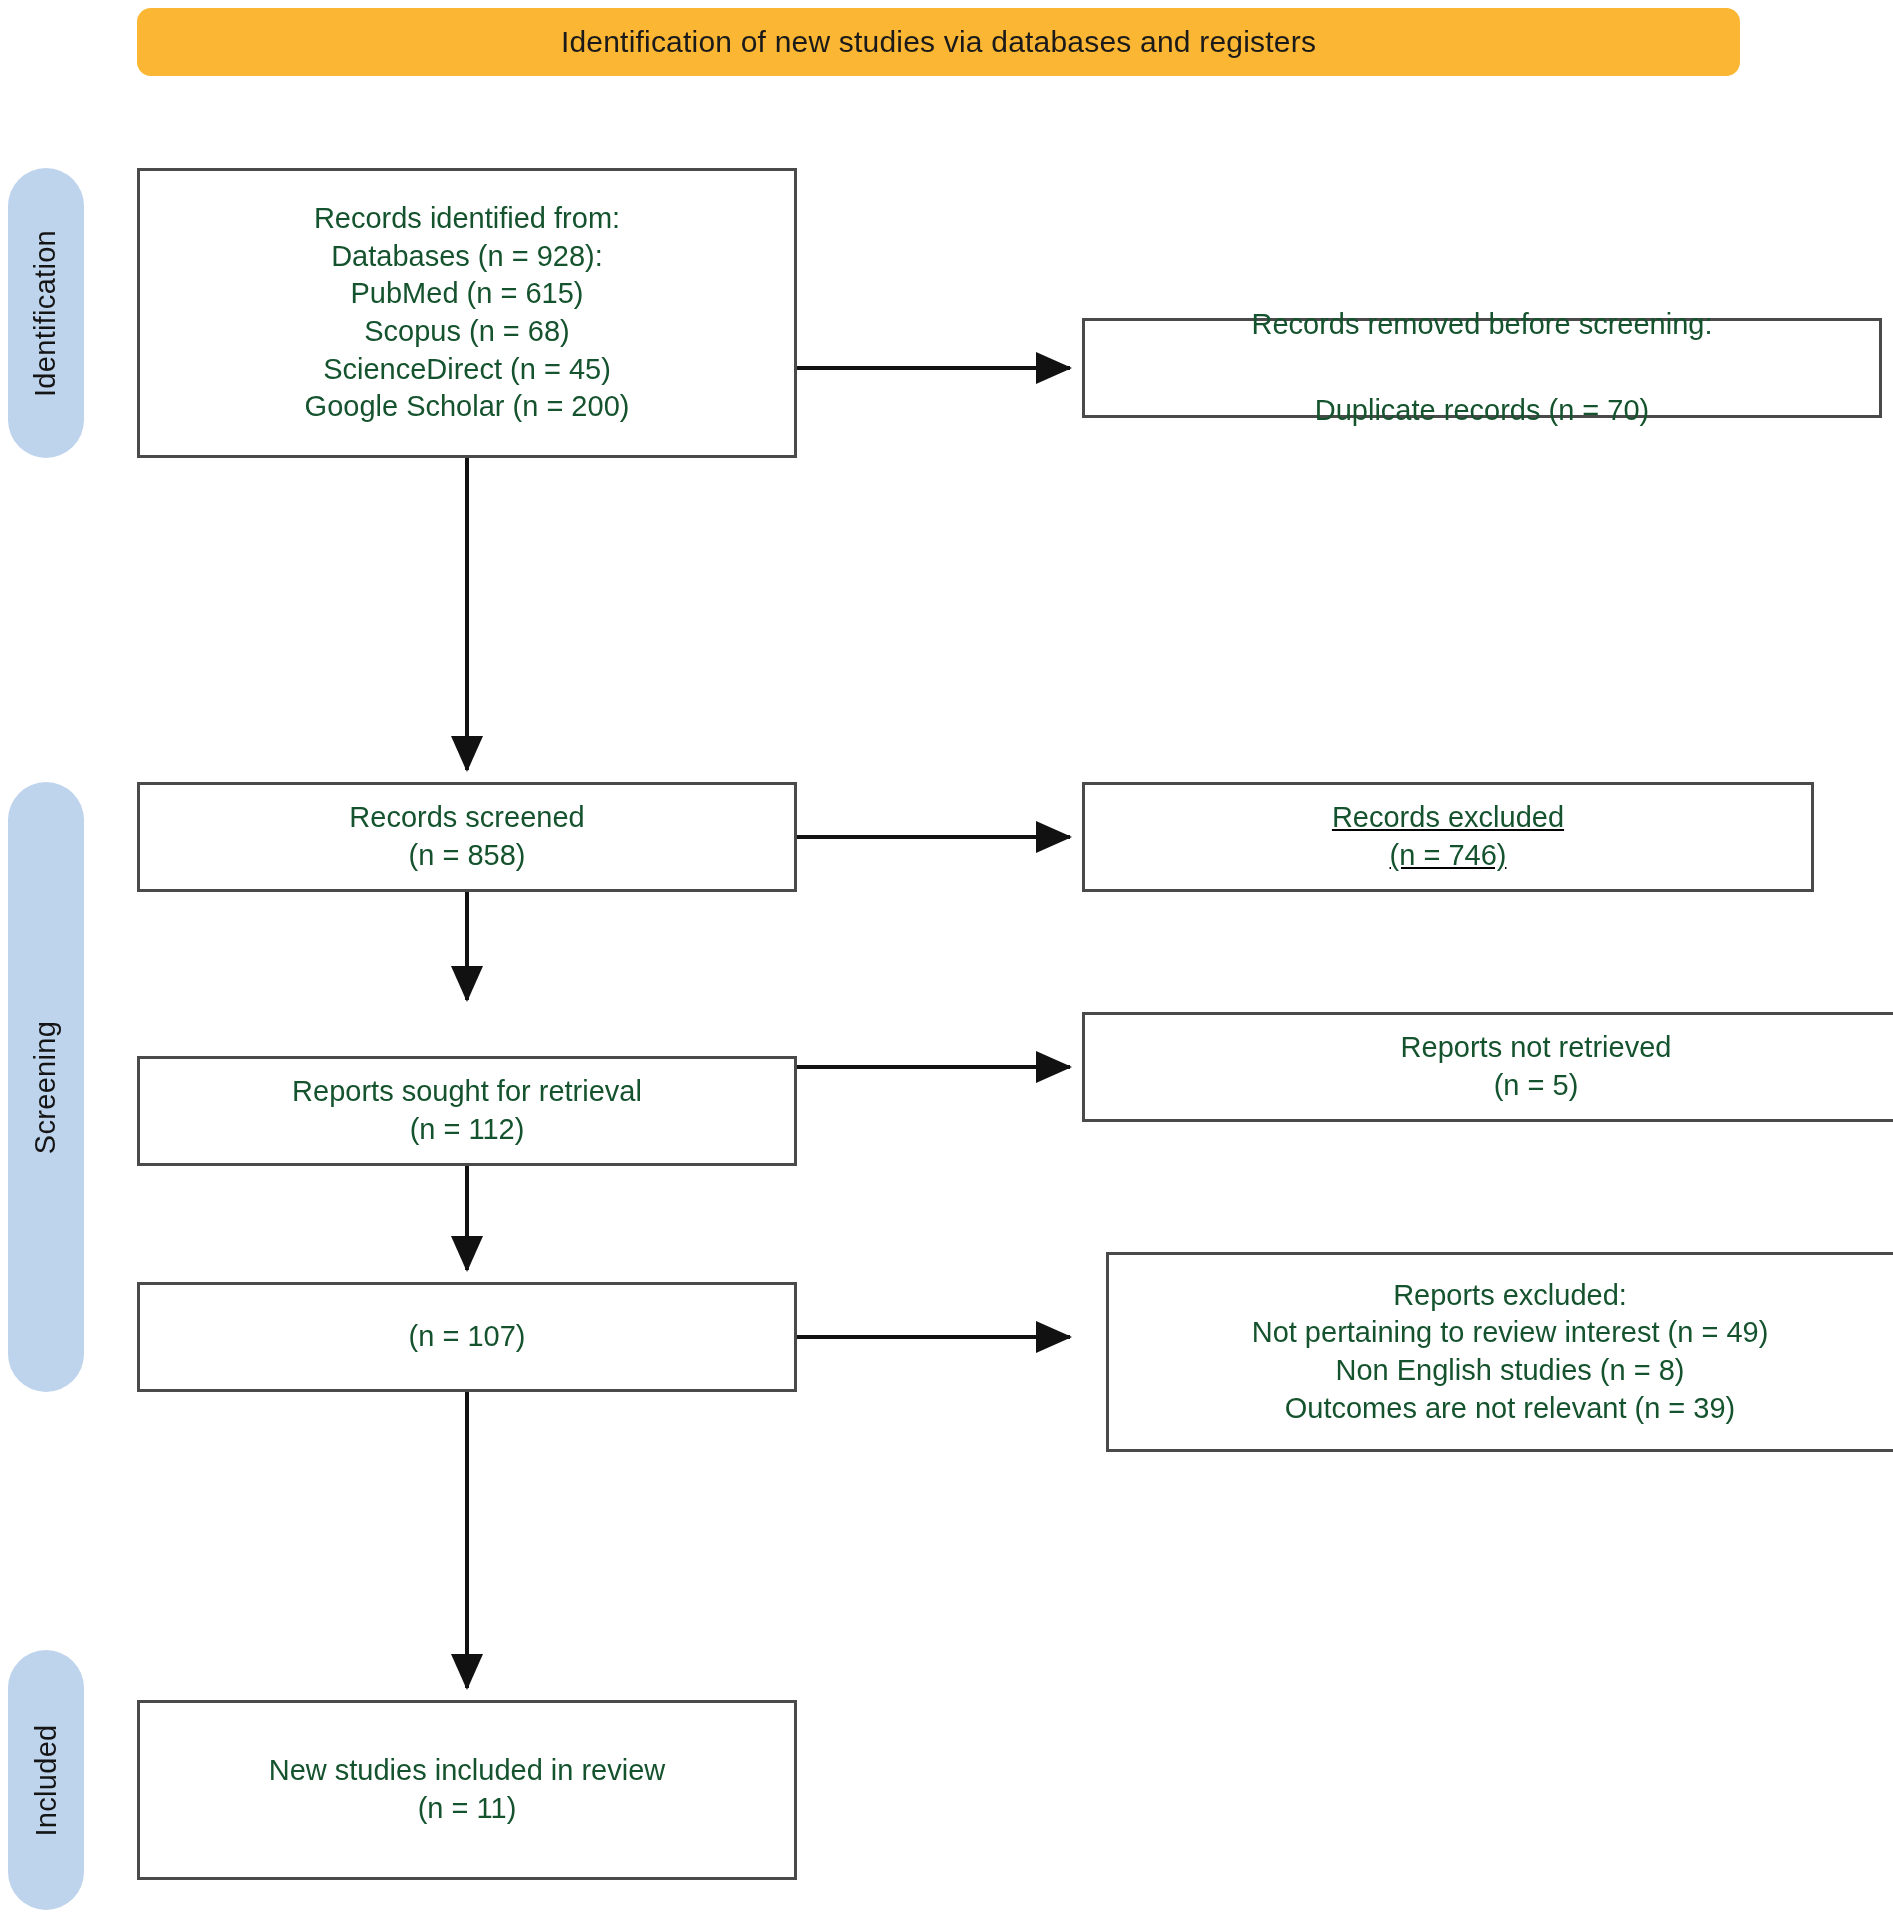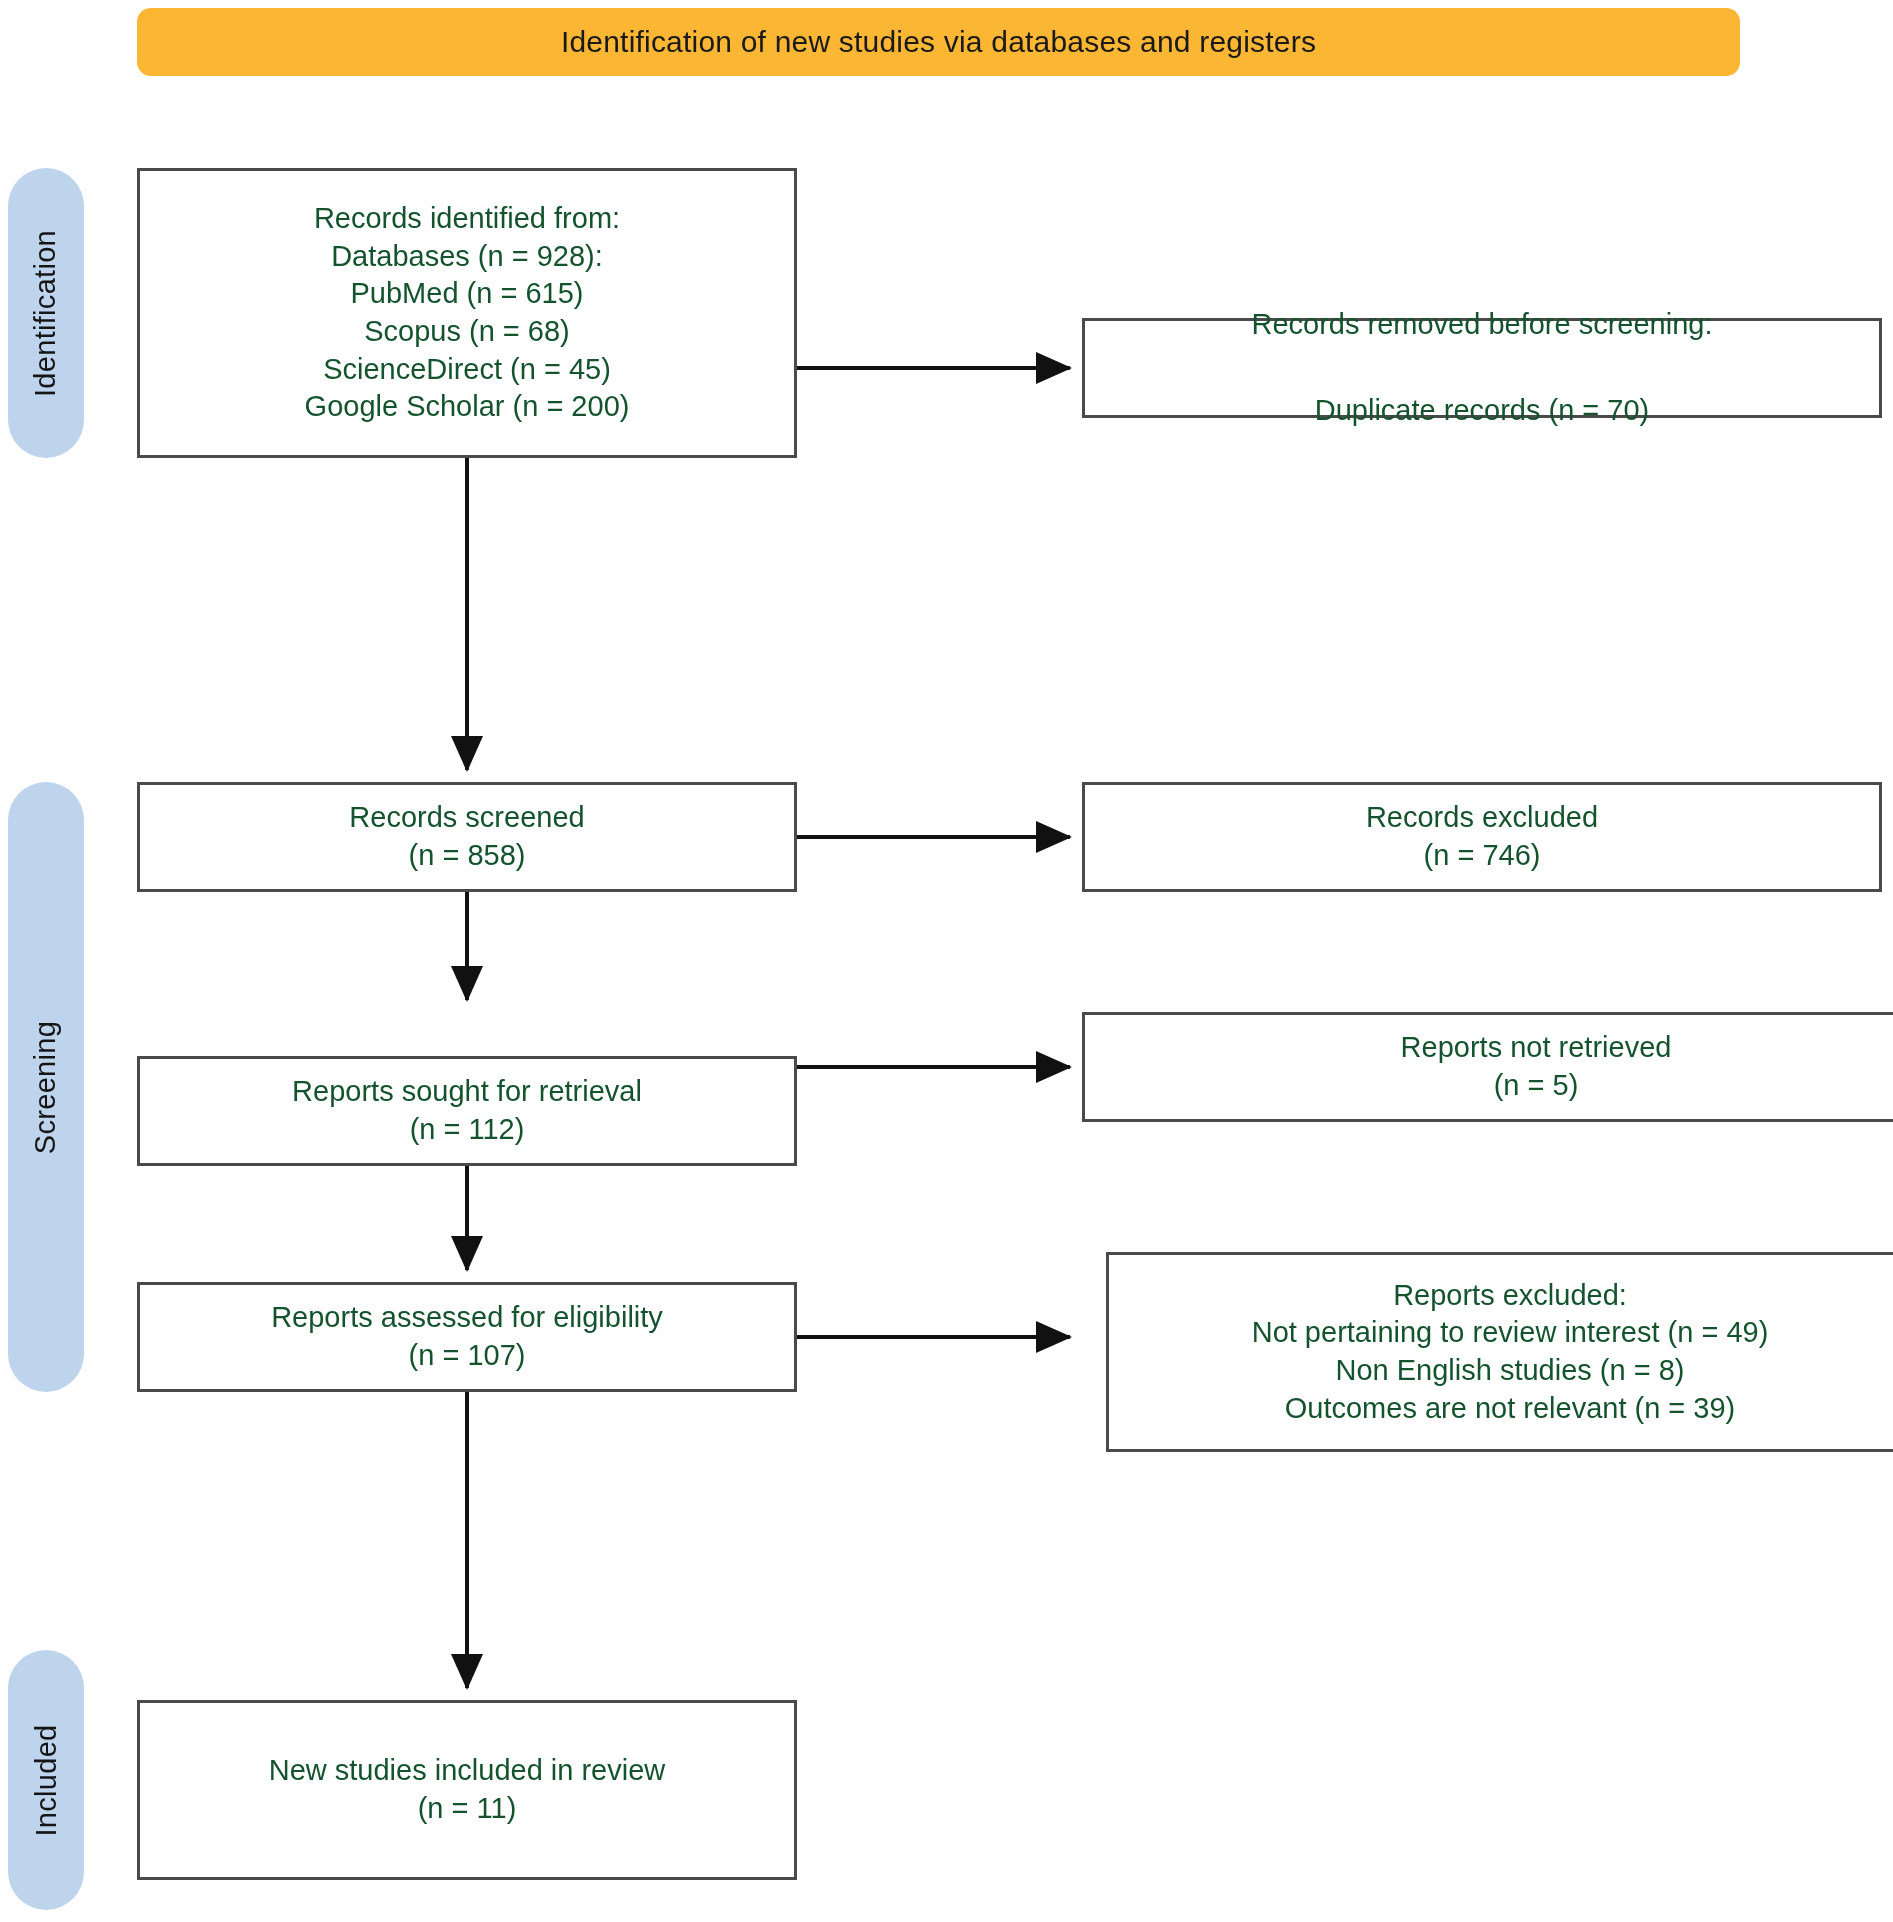--- a/index.html
+++ b/index.html
@@ -83,21 +83,21 @@
 
   
   #box-identified      { left: 137px; top: 168px;  width: 660px; height: 290px; }
   #box-screened        { left: 137px; top: 782px;  width: 660px; height: 110px; }
   #box-sought          { left: 137px; top: 1012px; width: 660px; height: 110px; margin-top: 44px; }
   #box-assessed        { left: 137px; top: 1282px; width: 660px; height: 110px; }
   #box-included        { left: 137px; top: 1700px; width: 660px; height: 180px; }
 
   
   #box-removed         { left: 1082px; top: 318px;  width: 800px; height: 100px; gap: 48px; }
-  #box-excluded        { left: 1082px; top: 782px;  width: 800px; height: 110px; }
+  #box-excluded        { left: 1082px; top: 782px;  width: 732px; height: 110px; text-decoration: underline; }
   #box-notretrieved    { left: 1082px; top: 1012px; width: 908px; height: 110px; }
   #box-reportsexcluded { left: 1106px; top: 1252px; width: 808px; height: 200px; }
 
   
   #connectors {
     position: absolute;
     left: 0;
     top: 0;
     width: 1893px;
     height: 1922px;
@@ -176,21 +176,20 @@
     <div class="line">Records screened</div>
     <div class="line">(n = 858)</div>
   </div>
 
   <div class="box" id="box-sought">
     <div class="line">Reports sought for retrieval</div>
     <div class="line">(n = 112)</div>
   </div>
 
   <div class="box" id="box-assessed">
-    <div class="line">Reports assessed for eligibility</div>
     <div class="line">(n = 107)</div>
   </div>
 
   <div class="box" id="box-included">
     <div class="line">New studies included in review</div>
     <div class="line">(n = 11)</div>
   </div>
 
   <div class="box" id="box-removed">
     <div class="line">Records removed before screening:</div>

